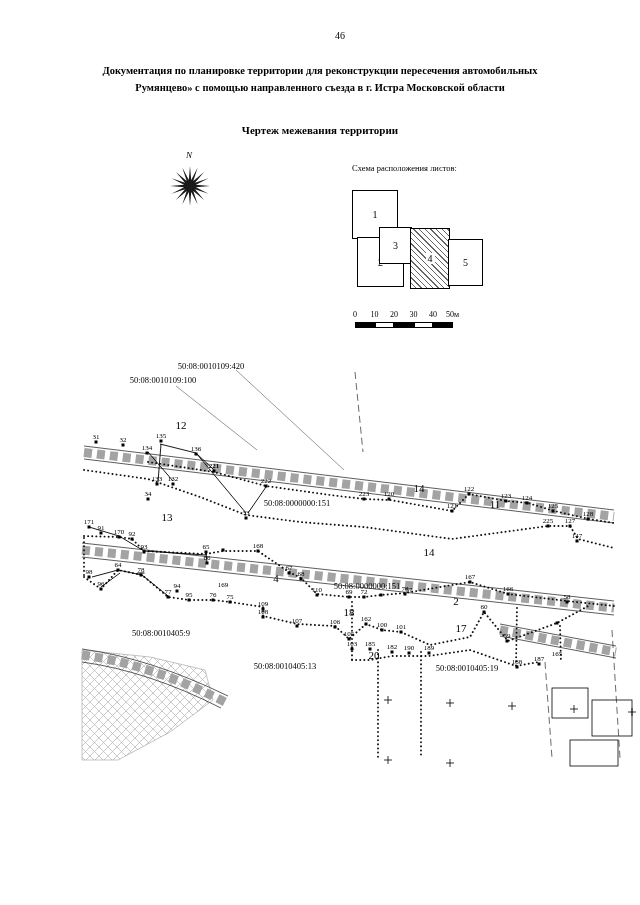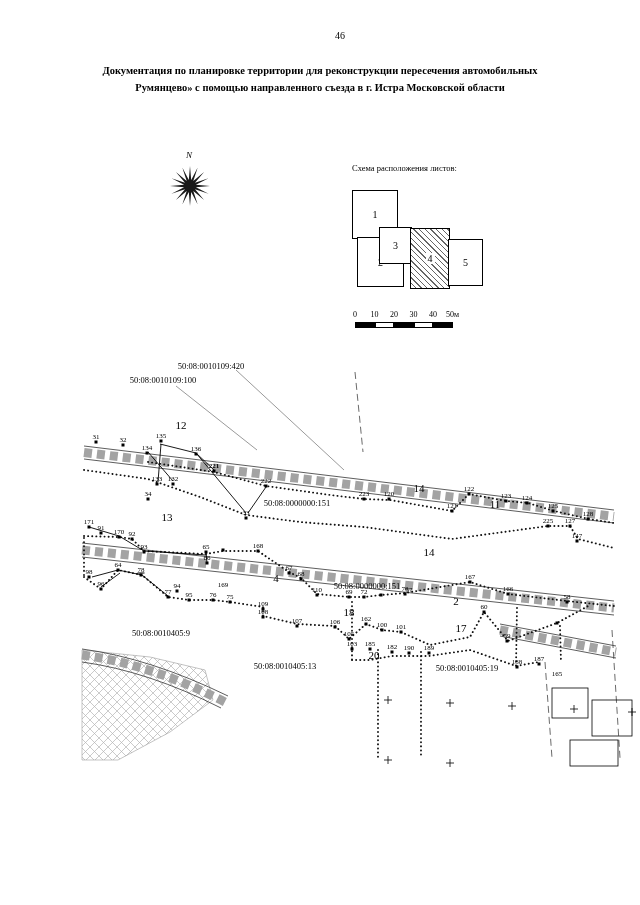--- a/index.html
+++ b/index.html
@@ -43,20 +43,21 @@
 
 <div class="page" id="page">
 
   <div class="abs page-number">46</div>
 
   <div class="abs title-block">
     <div>Документация по планировке территории для реконструкции пересечения автомобильных</div>
     <div>Румянцево» с помощью направленного съезда в г. Истра Московской области</div>
   </div>
 
+  <div class="abs subtitle">Чертеж межевания территории</div>
 
   <div class="abs scheme-label">Схема расположения листов:</div>
 
   <div class="sheet-box" style="left:352px;top:190px;width:44px;height:47px;">
     <span>1</span>
   </div>
   <div class="sheet-box" style="left:357px;top:237px;width:45px;height:48px;">
     <span>2</span>
   </div>
   <div class="sheet-box" style="left:379px;top:227px;width:31px;height:35px;">
@@ -307,21 +308,21 @@
       <span class="map-label point-label" style="left: 301px; top: 574px;">68</span>
       <span class="map-label point-label" style="left: 317px; top: 590px;">110</span>
       <span class="map-label point-label" style="left: 349px; top: 592px;">69</span>
       <span class="map-label point-label" style="left: 364px; top: 592px;">72</span>
       <span class="map-label point-label" style="left: 381px; top: 590px; margin-left: 28px;">57</span>
       <span class="map-label point-label" style="left: 405px; top: 589px;">70</span>
       <span class="map-label point-label" style="left: 470px; top: 577px;">167</span>
       <span class="map-label point-label" style="left: 508px; top: 589px;">166</span>
       <span class="map-label point-label" style="left: 484px; top: 607px;">60</span>
       <span class="map-label point-label" style="left: 567px; top: 597px;">58</span>
-      <span class="map-label point-label" style="left: 557px; top: 654px; margin-top: 20px;">165</span>
+      <span class="map-label point-label" style="left: 557px; top: 654px;">165</span>
       <span class="map-label point-label" style="left: 507px; top: 636px;">59</span>
       <span class="map-label point-label" style="left: 263px; top: 604px;">109</span>
       <span class="map-label point-label" style="left: 263px; top: 612px;">108</span>
       <span class="map-label point-label" style="left: 297px; top: 621px;">107</span>
       <span class="map-label point-label" style="left: 335px; top: 622px;">106</span>
       <span class="map-label point-label" style="left: 349px; top: 634px;">105</span>
       <span class="map-label point-label" style="left: 366px; top: 619px;">162</span>
       <span class="map-label point-label" style="left: 382px; top: 625px;">100</span>
       <span class="map-label point-label" style="left: 401px; top: 627px;">101</span>
       <span class="map-label point-label" style="left: 352px; top: 644px;">103</span>

